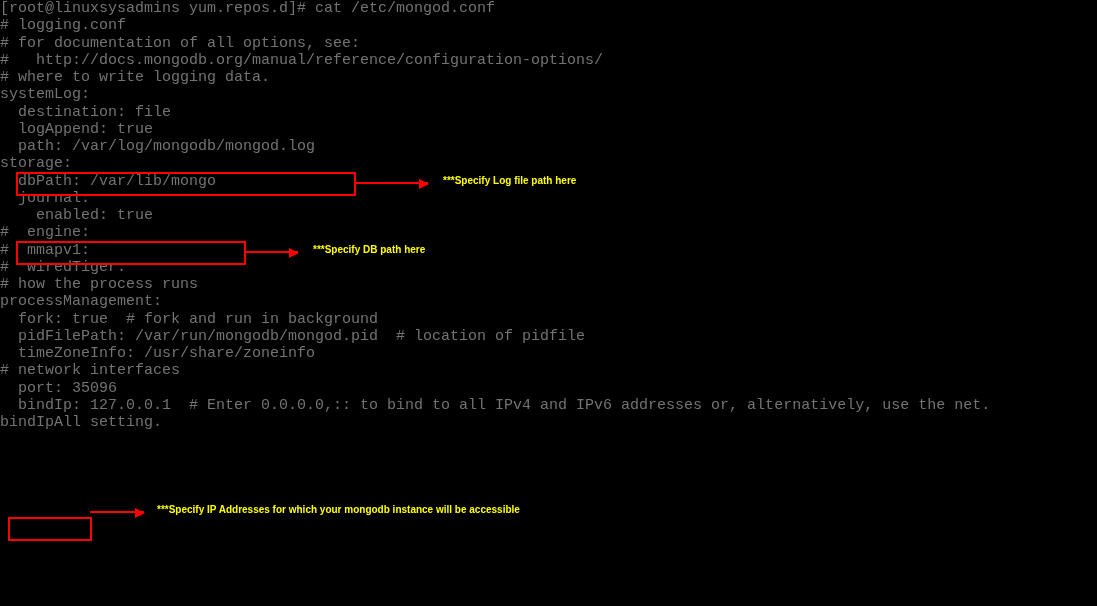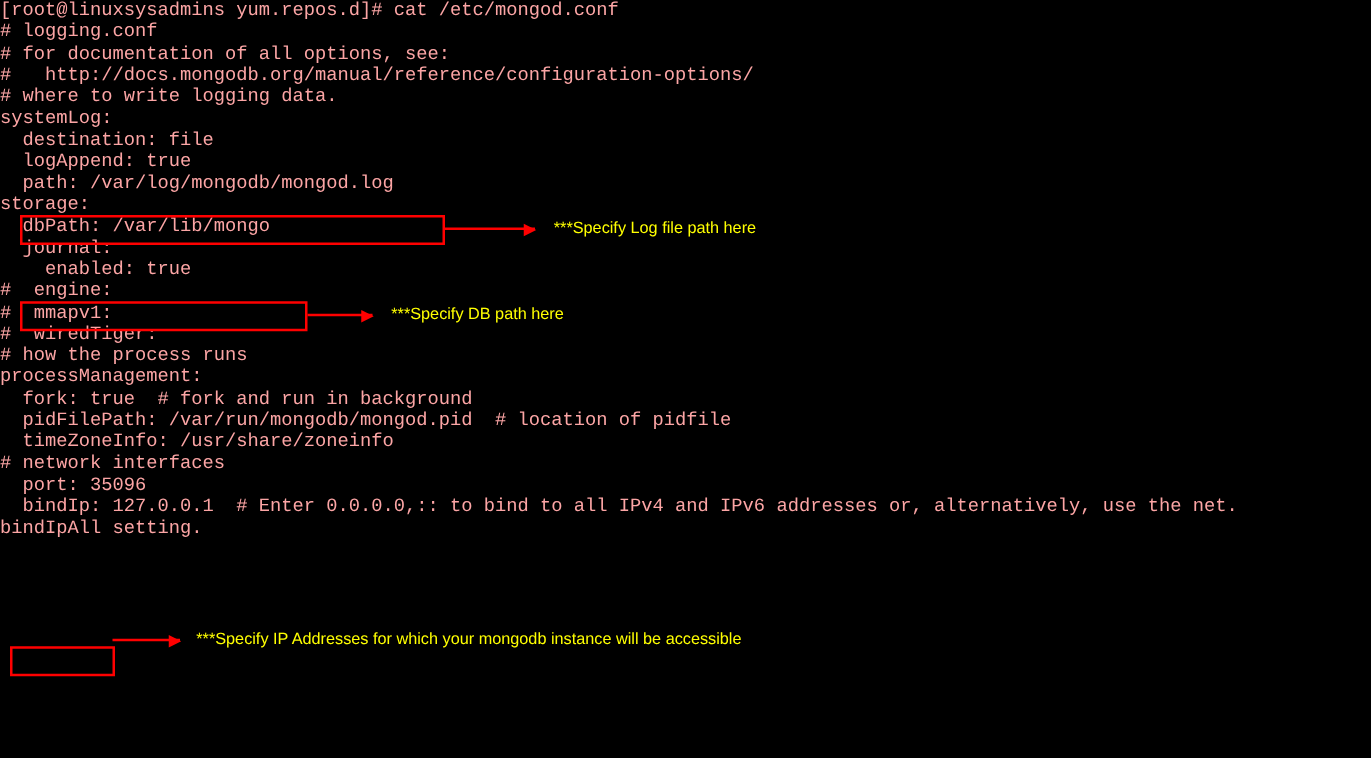--- a/index.html
+++ b/index.html
@@ -11,27 +11,27 @@
     line-height: 1.15;
     width: 1097px;
     height: 606px;
     overflow: hidden;
   }
   .terminal {
     position: relative;
     padding: 0;
   }
   .line {
-    color: #fca5a5;
+    color: #737373;
     white-space: pre;
   }
   .annot {
     font-family: Arial, Helvetica, sans-serif;
-    font-weight: normal;
-    font-size: 13px;
+    font-weight: bold;
+    font-size: 10px;
     color: #ffff00;
     position: absolute;
     white-space: nowrap;
   }
   .box {
     position: absolute;
     border: 2px solid #ff0000;
     pointer-events: none;
   }
   .arrow {

